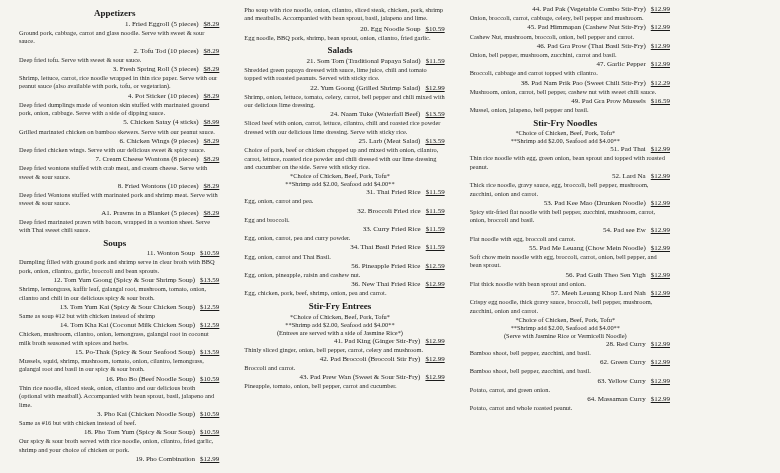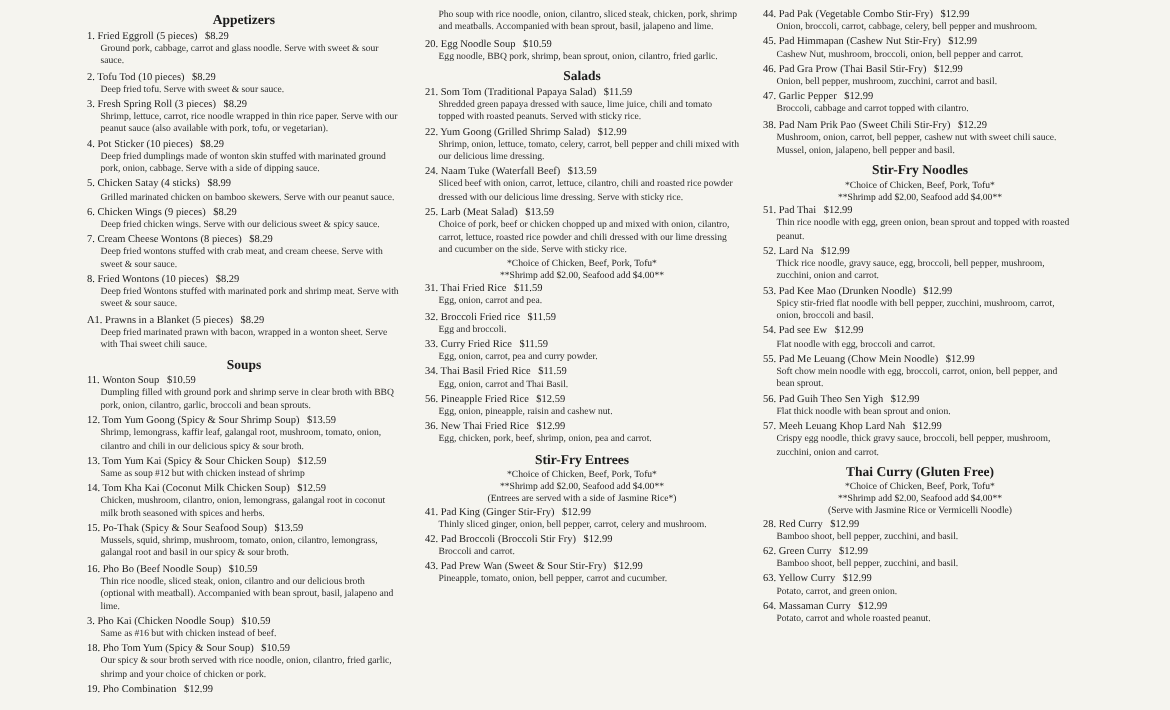--- a/index.html
+++ b/index.html
@@ -12,21 +12,20 @@
     font-family: "Liberation Serif", "DejaVu Serif", serif;
     color: #1b1b1b;
   }
   .page {
     box-sizing: border-box;
     width: 680px;
     height: 473px;
     padding: 5px 10px 2px 10px;
     display: flex;
     gap: 16px;
-    margin-left: 48px;
   }
   .column {
     flex: 1 1 0;
     min-width: 0;
   }
   .section-title {
     text-align: center;
     font-size: 9px;
     font-weight: bold;
     margin: 3px 0 1px 0;
@@ -34,27 +33,27 @@
   }
   .section-note {
     text-align: center;
     font-size: 6.4px;
     line-height: 1.25;
     color: #222;
   }
   .menu-item { margin: 0 0 1px 0; }
   .item-line {
     display: flex;
-    justify-content: flex-start;
+    justify-content: flex-end;
     align-items: baseline;
     font-size: 7px;
     line-height: 1.3;
   }
   .item-name { padding-right: 5px; }
-  .item-price { white-space: nowrap; }
+  .item-price { white-space: nowrap; text-decoration: underline; }
   .item-desc {
     font-size: 6.4px;
     line-height: 1.3;
     color: #2a2a2a;
     margin-left: 9px;
   }
   .continuation {
     margin: 1px 0 2px 9px;
   }
 </style>
@@ -329,20 +328,24 @@
         <div class="item-desc">Broccoli, cabbage and carrot topped with cilantro.</div>
       </div>
       <div class="menu-item">
         <div class="item-line">
           <span class="item-name">38. Pad Nam Prik Pao (Sweet Chili Stir-Fry)</span>
           <span class="item-price">$12.29</span>
         </div>
         <div class="item-desc">Mushroom, onion, carrot, bell pepper, cashew nut with sweet chili sauce.</div>
       </div>
       <div class="menu-item">
+        <div class="item-line">
+          <span class="item-name">49. Pad Gra Prow Mussels</span>
+          <span class="item-price">$16.59</span>
+        </div>
         <div class="item-desc">Mussel, onion, jalapeno, bell pepper and basil.</div>
       </div>
       <div class="section-title">Stir-Fry Noodles</div>
       <div class="section-note">*Choice of Chicken, Beef, Pork, Tofu*</div>
       <div class="section-note">**Shrimp add $2.00, Seafood add $4.00**</div>
       <div class="menu-item">
         <div class="item-line">
           <span class="item-name">51. Pad Thai</span>
           <span class="item-price">$12.99</span>
         </div>
@@ -383,21 +386,20 @@
         </div>
         <div class="item-desc">Flat thick noodle with bean sprout and onion.</div>
       </div>
       <div class="menu-item">
         <div class="item-line">
           <span class="item-name">57. Meeh Leuang Khop Lard Nah</span>
           <span class="item-price">$12.99</span>
         </div>
         <div class="item-desc">Crispy egg noodle, thick gravy sauce, broccoli, bell pepper, mushroom, zucchini, onion and carrot.</div>
       </div>
-      <div class="section-title">Thai Curry (Gluten Free)</div>
       <div class="section-note">*Choice of Chicken, Beef, Pork, Tofu*</div>
       <div class="section-note">**Shrimp add $2.00, Seafood add $4.00**</div>
       <div class="section-note">(Serve with Jasmine Rice or Vermicelli Noodle)</div>
       <div class="menu-item">
         <div class="item-line">
           <span class="item-name">28. Red Curry</span>
           <span class="item-price">$12.99</span>
         </div>
         <div class="item-desc">Bamboo shoot, bell pepper, zucchini, and basil.</div>
       </div>

